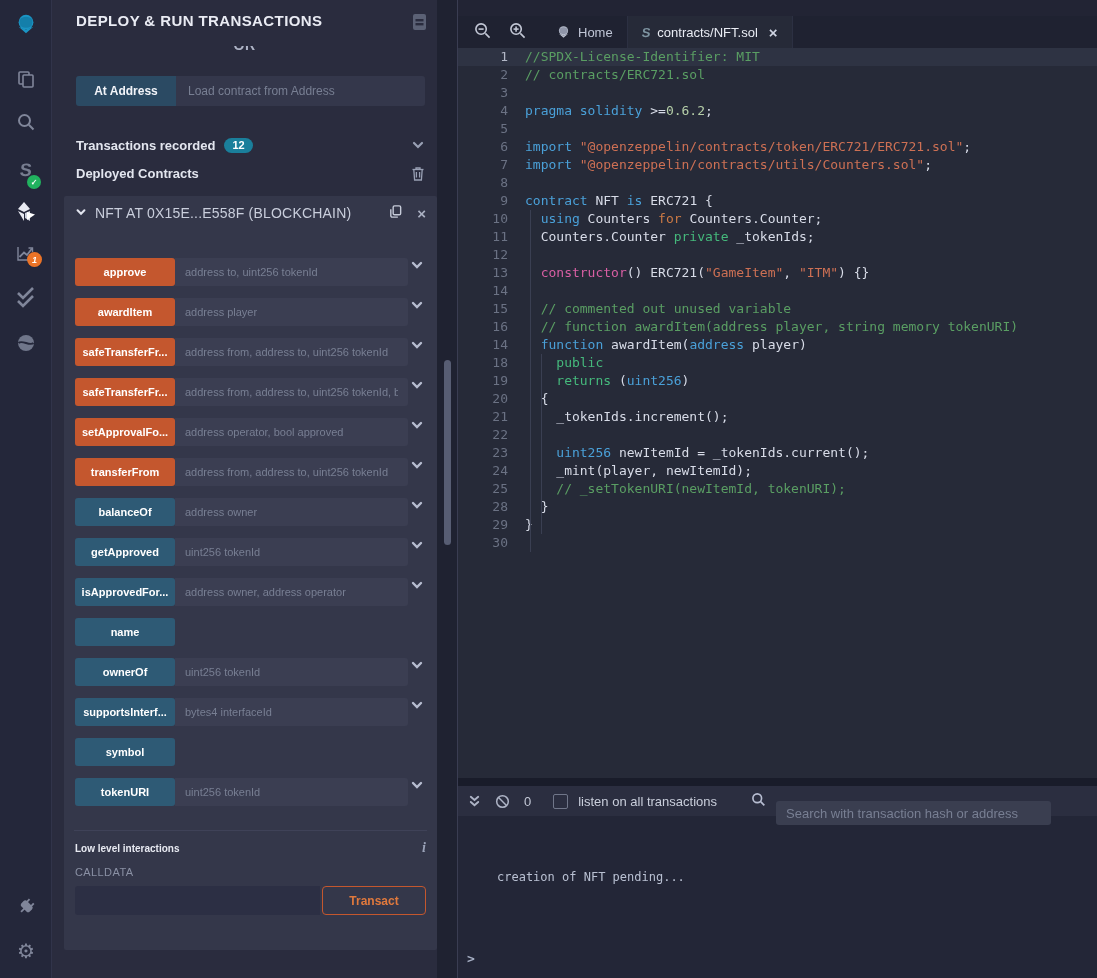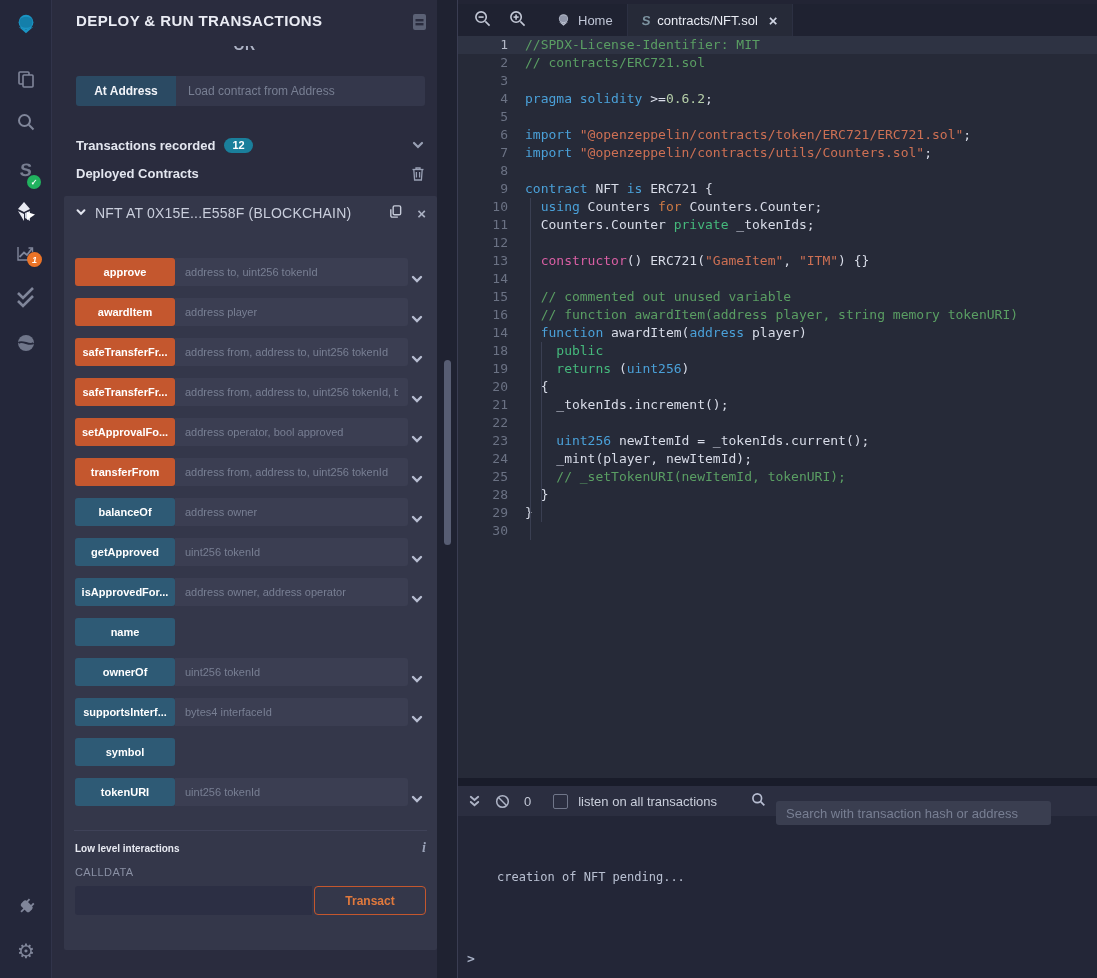--- a/index.html
+++ b/index.html
@@ -46,51 +46,51 @@
 
   
   #contract-card { position:absolute; left:12px; top:196px; width:373px; height:754px;
     background:#34374a; border-radius:2px; padding:8px 11px 0; }
   #card-header { display:flex; align-items:center; height:18px; color:#c3c9d8; }
   #card-title { font-size:14px; letter-spacing:.2px; margin-left:8px; color:#c9cedc;
     white-space:nowrap; overflow:hidden; }
   #card-header .hico { margin-left:14px; color:#c6cbd9; cursor:pointer; }
   #card-header .spacer { flex:1; }
   #contract-functions { margin-top:36px; }
-  .fn-row { display:flex; align-items:flex-end; height:28px; margin-bottom:12px; }
+  .fn-row { display:flex; align-items:flex-start; height:28px; margin-bottom:12px; }
   .fn-btn { width:100px; height:28px; border:none; border-radius:3px; color:#fff;
     font-size:11px; font-weight:700; cursor:pointer; font-family:inherit;
     overflow:hidden; white-space:nowrap; text-overflow:ellipsis; padding:0 6px; }
   .fn-btn.write { background:#c4572e; }
   .fn-btn.view  { background:#2e5a75; }
   .fn-input { flex:1; height:28px; background:#3b3e52; border:none; outline:none;
     border-radius:0 3px 3px 0; color:#dfe3ee; font-size:11px; padding:0 10px;
     font-family:inherit; min-width:0; }
   .row-chevron { width:18px; display:flex; justify-content:center; color:#b7bdd1; cursor:pointer; }
   #lowlevel-sep { border:none; border-top:1px solid #3f4258; margin:24px -1px 0; }
   #lowlevel-title-row { display:flex; align-items:center; margin-top:9px; }
   #lowlevel-title { font-size:10px; font-weight:700; color:#e8eaf2; }
   #info-icon { margin-left:auto; color:#9aa2b8; font-family:"Liberation Serif", serif;
     font-weight:bold; font-style:italic; font-size:14px; cursor:pointer; }
   #calldata-label { margin-top:10px; font-size:11px; letter-spacing:.4px; color:#8a90a4; }
   #calldata-row { display:flex; margin-top:8px; }
   #calldata-input { flex:1; height:29px; background:#2c2f44; border:none; outline:none;
     border-radius:3px 0 0 3px; color:#dfe3ee; font-size:12px; padding:0 10px; font-family:inherit; }
-  #transact-btn { width:112px; height:29px; margin-left:2px; background:transparent;
+  #transact-btn { width:104px; height:29px; margin-left:2px; background:transparent;
     border:1px solid #c4572e; border-radius:4px; color:#e0793d; font-size:12px;
     font-weight:600; cursor:pointer; font-family:inherit; }
 
   
   #panel-gutter { position:absolute; left:437px; top:0; width:21px; height:978px;
     background:#1f2231; border-right:1px solid #3a3d52; }
   #panel-scroll-thumb { position:absolute; left:7px; top:360px; width:7px; height:185px;
     background:#575d73; border-radius:4px; }
 
   
-  #editor { position:absolute; left:458px; top:4px; width:639px; height:778px; background:#262a38; }
+  #editor { position:absolute; left:458px; top:16px; width:639px; height:778px; background:#262a38; }
   #tabbar { position:absolute; left:0; top:0; width:639px; height:32px; background:#1f2231;
     display:flex; align-items:stretch; }
   #zoomers { display:flex; align-items:center; gap:18px; padding:0 16px; color:#c3c8d6; }
   .tab { display:flex; align-items:center; gap:7px; padding:0 14px; font-size:13px;
     color:#c0c6d6; border-right:1px solid #2c3042; cursor:pointer; }
   .tab.active { background:#262a38; color:#e9ecf4; }
   .tab .close { color:#cfd4e2; font-size:15px; font-weight:bold; margin-left:4px; }
   .sol-glyph { color:#7d93a0; font-weight:bold; font-size:13px; transform:skewX(-8deg); }
 
   #code-area { position:absolute; left:0; top:32px; width:639px; height:746px;

